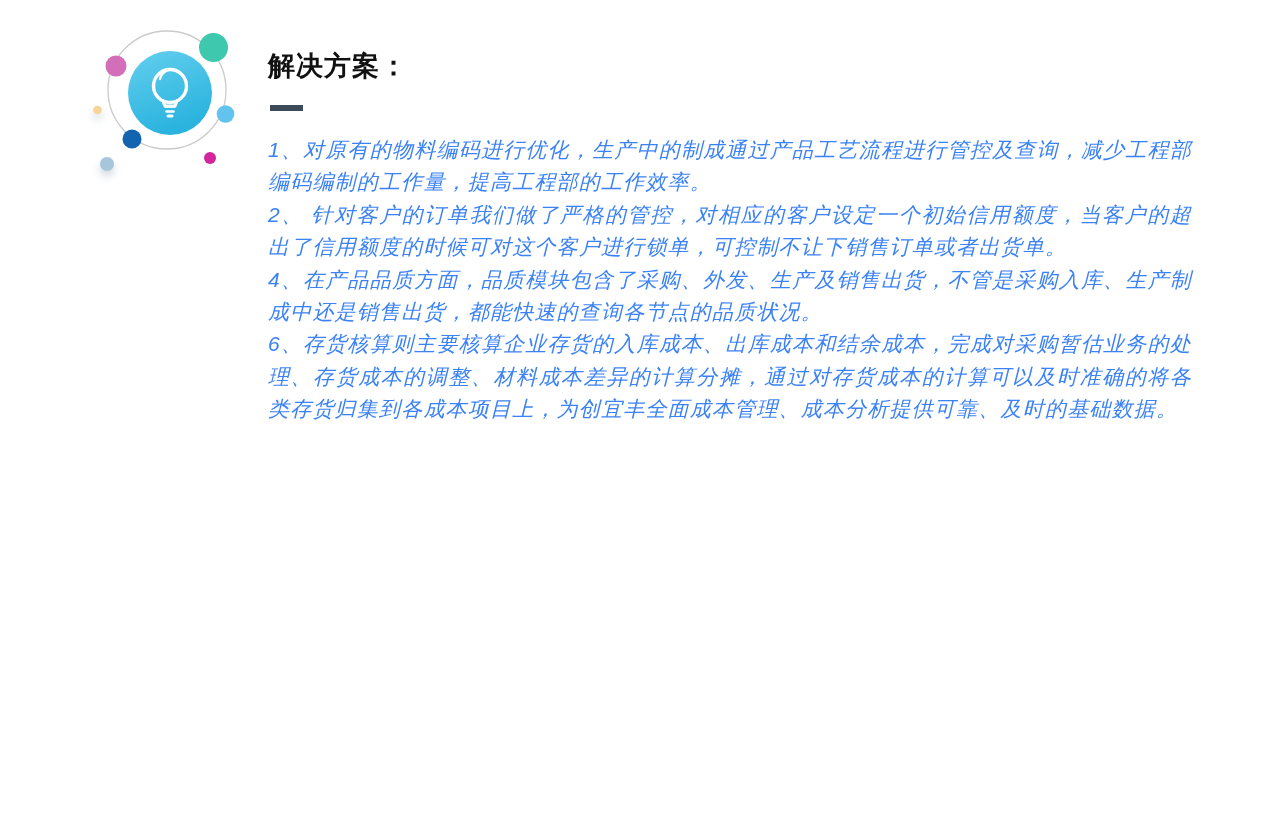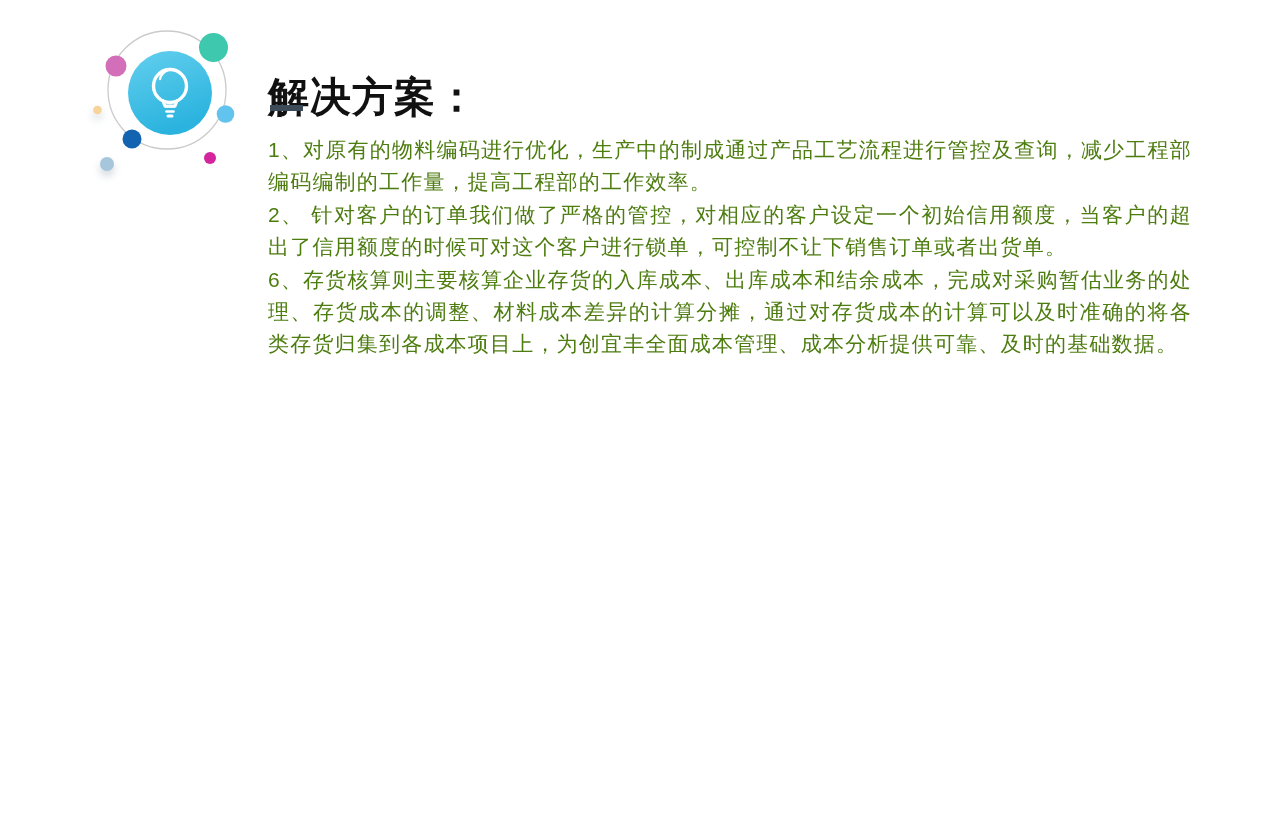--- a/index.html
+++ b/index.html
@@ -18,22 +18,22 @@
   .illustration {
     position: absolute;
     left: 75px;
     top: 15px;
     width: 180px;
     height: 180px;
   }
   .heading {
     position: absolute;
     left: 268px;
-    top: 46px;
-    font-size: 41px;
+    top: 32px;
+    font-size: 27px;
     font-weight: 700;
     color: #111111;
     letter-spacing: 1px;
     line-height: 1.2;
   }
   .heading-underline {
     position: absolute;
     left: 270px;
     top: 105px;
     width: 33px;
@@ -41,22 +41,23 @@
     background: #3d4a57;
   }
   .body-text {
     position: absolute;
     left: 268px;
     top: 134px;
     width: 924px;
     font-size: 21px;
     line-height: 32.4px;
     letter-spacing: 1.2px;
-    color: #4d7c0f;
+    color: #3b82f6;
     text-align: justify;
+    font-style: italic;
   }
   .body-text p {
     margin: 0;
     padding: 0;
   }
   .soft-shadow {
     filter: drop-shadow(0 5px 4px rgba(120, 140, 160, 0.35));
   }
 </style>
 </head>
@@ -95,16 +96,17 @@
       <circle cx="135" cy="143" r="6" fill="#d3259c"></circle>
     </svg>
   </div>
 
   <h1 class="heading">解决方案：</h1>
   <div class="heading-underline"></div>
 
   <div class="body-text">
     <p>1、对原有的物料编码进行优化，生产中的制成通过产品工艺流程进行管控及查询，减少工程部编码编制的工作量，提高工程部的工作效率。</p>
     <p>2、 针对客户的订单我们做了严格的管控，对相应的客户设定一个初始信用额度，当客户的超出了信用额度的时候可对这个客户进行锁单，可控制不让下销售订单或者出货单。</p>
+    <p>4、在产品品质方面，品质模块包含了采购、外发、生产及销售出货，不管是采购入库、生产制成中还是销售出货，都能快速的查询各节点的品质状况。</p>
     <p>6、存货核算则主要核算企业存货的入库成本、出库成本和结余成本，完成对采购暂估业务的处理、存货成本的调整、材料成本差异的计算分摊，通过对存货成本的计算可以及时准确的将各类存货归集到各成本项目上，为创宜丰全面成本管理、成本分析提供可靠、及时的基础数据。</p>
   </div>
 
 </div>
 
 </body></html>

